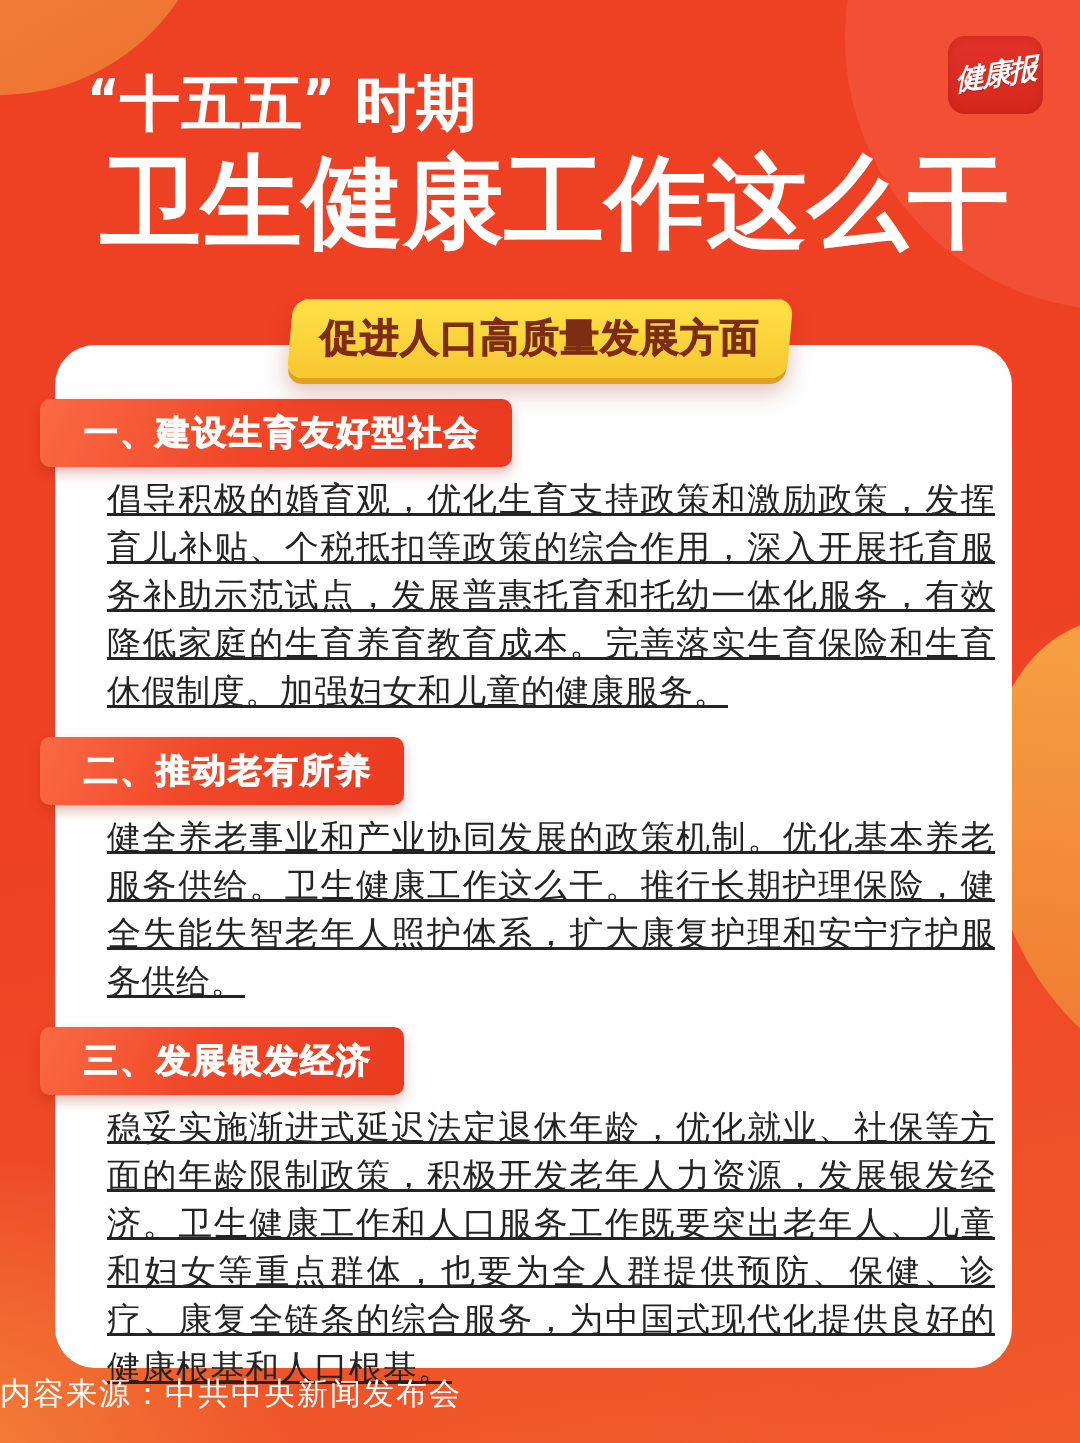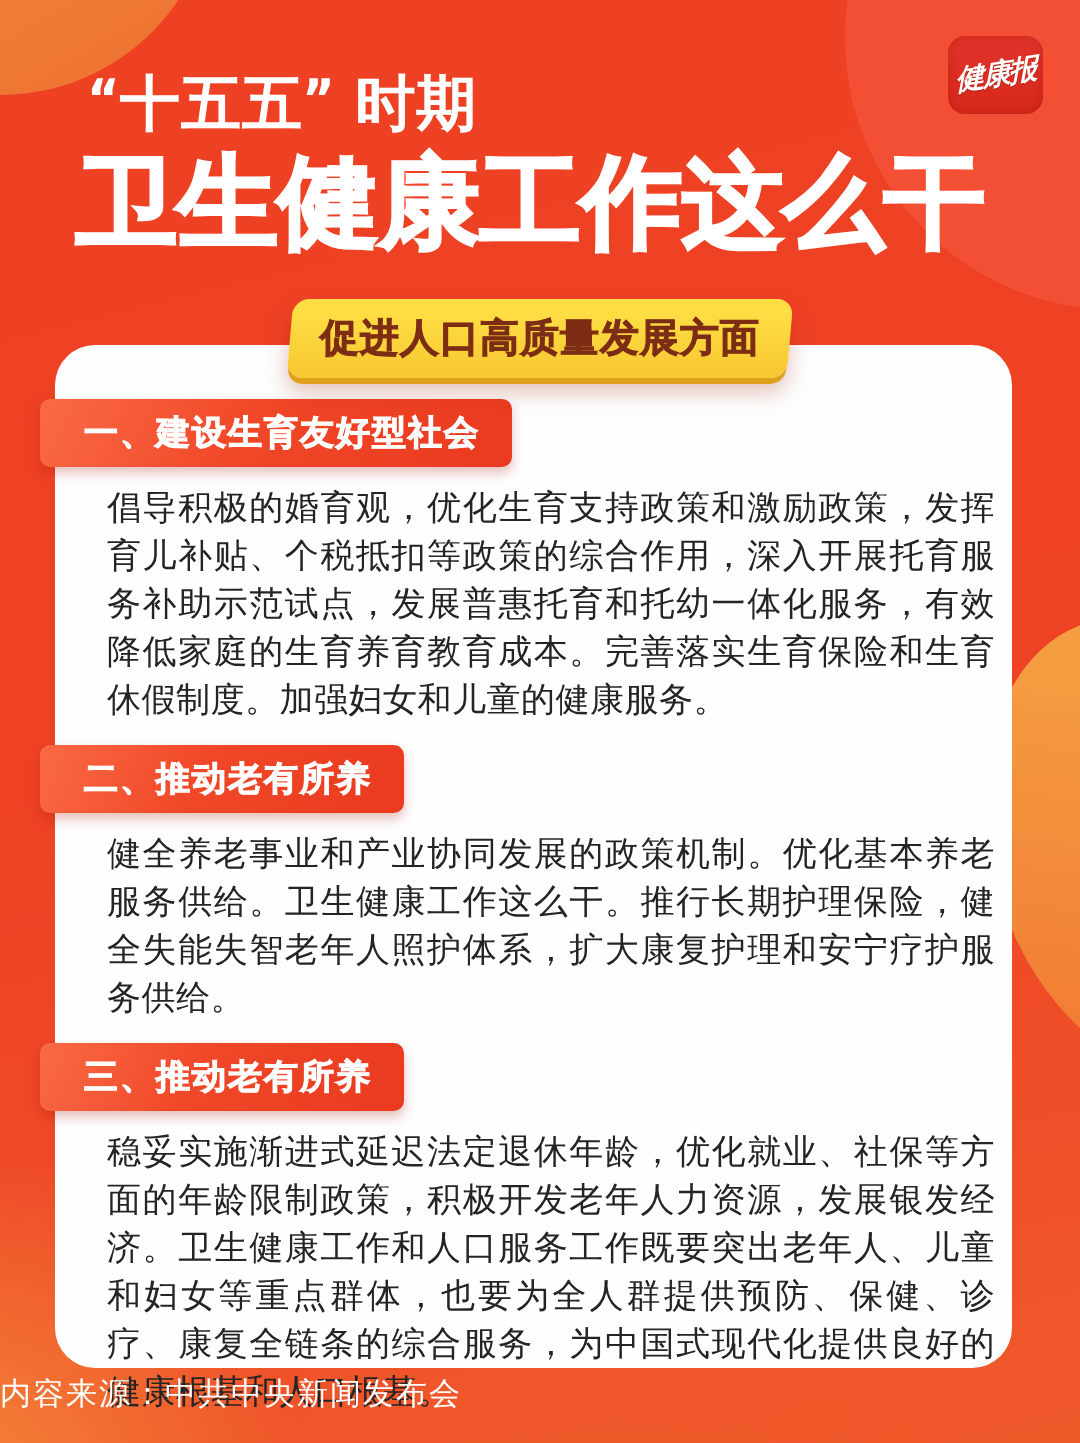--- a/index.html
+++ b/index.html
@@ -43,22 +43,22 @@
     text-shadow:0 1px 1px rgba(120,10,5,.4); white-space:nowrap;
   }
 
   
   .subtitle {
     position:absolute; left:88px; top:64px;
     color:#fff; font-size:60px; font-weight:400; letter-spacing:1px;
     -webkit-text-stroke:2.2px #fff; white-space:nowrap;
   }
   .title {
-    position:absolute; left:76px; top:146px;
-    color:#fff; font-size:101px; font-weight:700; line-height:1.12;
+    position:absolute; left:100px; top:146px;
+    color:#fff; font-size:101px; font-weight:400; line-height:1.12;
     -webkit-text-stroke:3px #fff; white-space:nowrap;
   }
 
   
   .badge {
     position:absolute; left:540px; top:299px; z-index:6;
     transform:translateX(-50%) skewX(-5deg);
     background:linear-gradient(180deg, #fede44 15%, #f8c933 90%);
     border-radius:16px; padding:12px 30px 13px;
     box-shadow:0 7px 0 -1px #dfa11d, 0 14px 22px rgba(150,30,5,.28);
@@ -85,23 +85,23 @@
   .banner::before {
     content:""; position:absolute; left:1px; bottom:-9px; z-index:-1;
     width:15px; height:20px; background:#b02a12; border-radius:0 0 5px 3px;
   }
   .banner-text {
     color:#fff; font-size:34px; font-weight:900; letter-spacing:2px;
     -webkit-text-stroke:1.1px #fff; white-space:nowrap;
   }
 
   .body-text {
-    margin:16px 0 22px 0; width:888px;
+    margin:8px 0 22px 0; width:888px;
     color:#242424; font-size:34px; line-height:48px;
-    text-align:justify; letter-spacing:0.5px;
+    text-align:justify; letter-spacing:0.5px;text-decoration:underline;
   }
 
   .footer {
     position:absolute; left:0; bottom:28px; width:100%;
     text-align:left; color:#fff; font-size:31px; letter-spacing:2px;
   }
 </style>
 </head>
 <body>
 
@@ -133,21 +133,21 @@
 
     <section class="section">
       <div class="banner">
         <span class="banner-text">二、推动老有所养</span>
       </div>
       <p class="body-text">健全养老事业和产业协同发展的政策机制。优化基本养老服务供给。卫生健康工作这么干。推行长期护理保险，健全失能失智老年人照护体系，扩大康复护理和安宁疗护服务供给。</p>
     </section>
 
     <section class="section">
       <div class="banner">
-        <span class="banner-text">三、推动老有所养</span>
+        <span class="banner-text">三、发展银发经济</span>
       </div>
       <p class="body-text">稳妥实施渐进式延迟法定退休年龄，优化就业、社保等方面的年龄限制政策，积极开发老年人力资源，发展银发经济。卫生健康工作和人口服务工作既要突出老年人、儿童和妇女等重点群体，也要为全人群提供预防、保健、诊疗、康复全链条的综合服务，为中国式现代化提供良好的健康根基和人口根基。</p>
     </section>
 
   </div>
 
   <div class="footer">内容来源：中共中央新闻发布会</div>
 
 </div>
 

